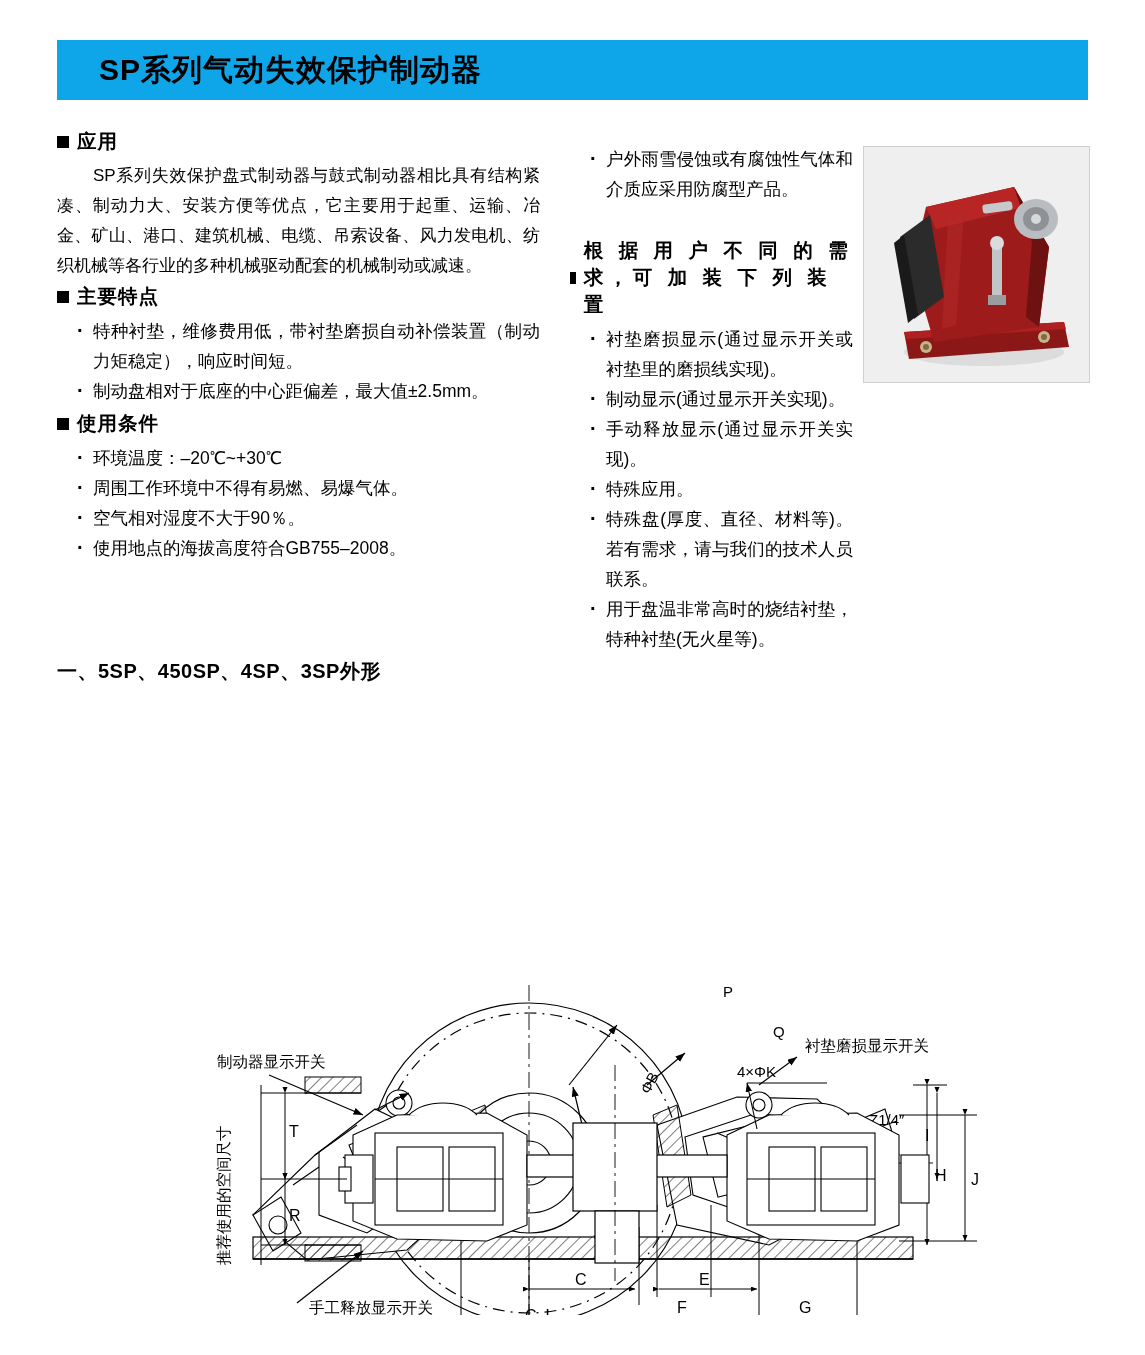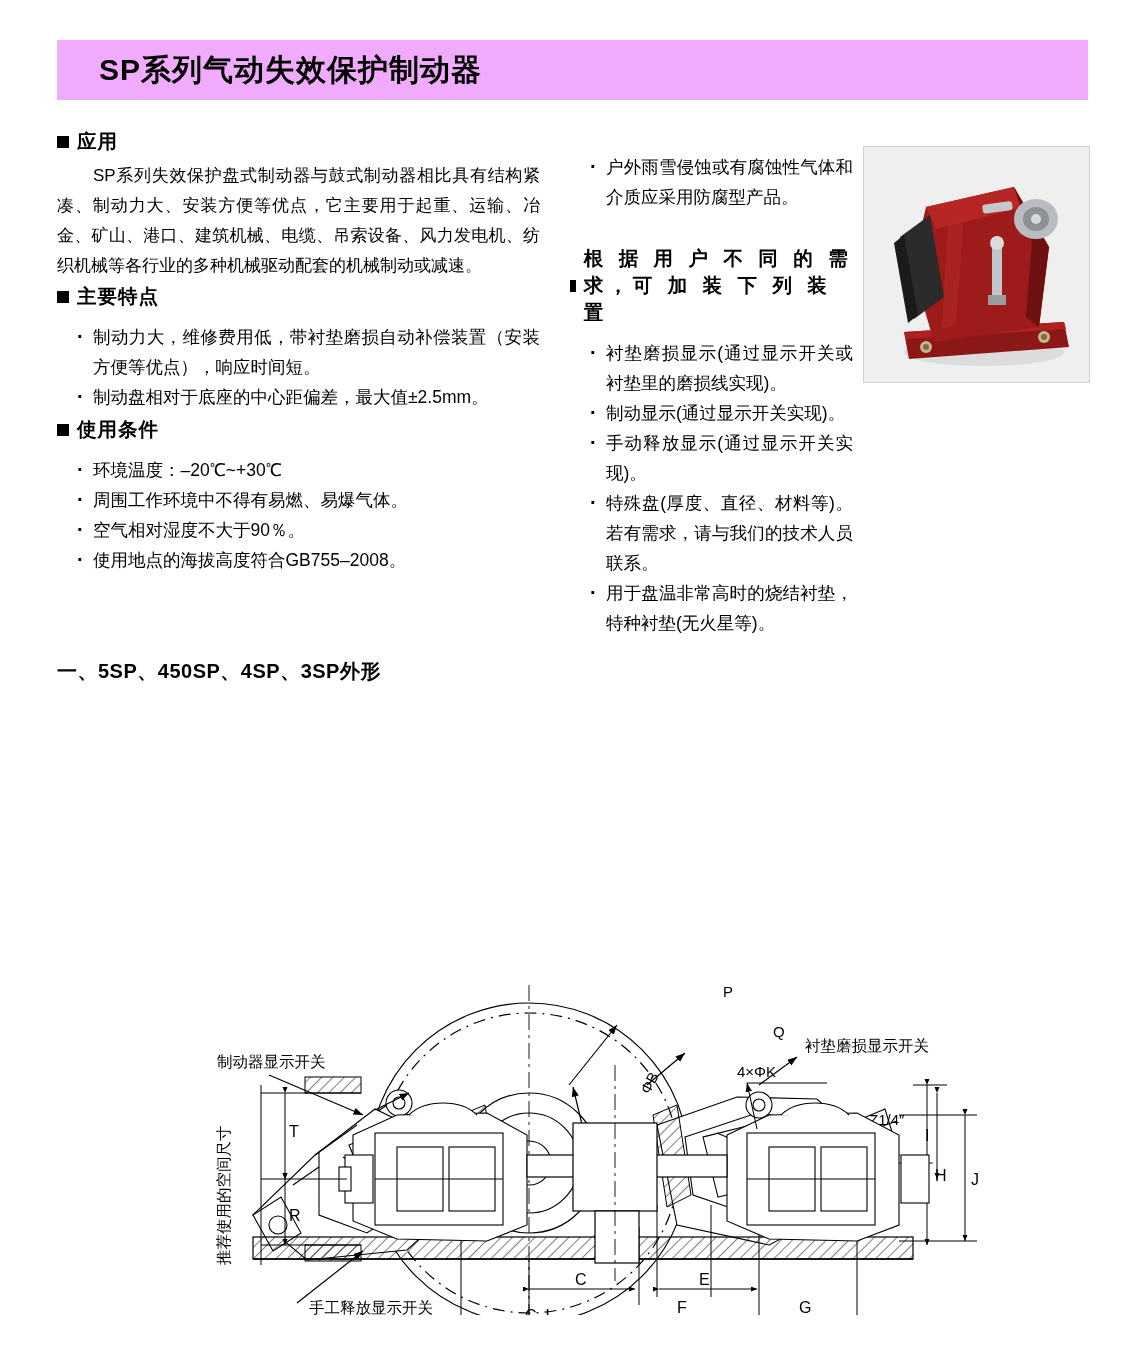--- a/index.html
+++ b/index.html
@@ -21,21 +21,21 @@
     height: 1355px;
   }
 
   
   .header {
     position: absolute;
     left: 57px;
     top: 40px;
     width: 1031px;
     height: 60px;
-    background: #f0abfc;
+    background: #0ea5e9;
     display: flex;
     align-items: center;
   }
   .header-title {
     font-size: 30px;
     font-weight: bold;
     letter-spacing: 1px;
     margin-left: 42px;
     white-space: nowrap;
   }
@@ -95,21 +95,21 @@
   p.para {
     font-size: 17px;
     line-height: 30px;
     margin: 0 0 2px 0;
     text-indent: 36px;
     text-align: justify;
   }
 
   ul.dots {
     list-style: none;
-    margin: 12px 0 4px 0;
+    margin: 4px 0 4px 0;
     padding: 0;
   }
   ul.dots li {
     font-size: 17.5px;
     line-height: 30px;
     position: relative;
     padding-left: 36px;
     text-align: justify;
     margin-bottom: 0;
   }
@@ -169,21 +169,21 @@
       <span class="sq"></span>
       <span>应用</span>
     </h2>
     <p class="para">SP系列失效保护盘式制动器与鼓式制动器相比具有结构紧凑、制动力大、安装方便等优点，它主要用于起重、运输、冶金、矿山、港口、建筑机械、电缆、吊索设备、风力发电机、纺织机械等各行业的多种机械驱动配套的机械制动或减速。</p>
 
     <h2 class="section">
       <span class="sq"></span>
       <span>主要特点</span>
     </h2>
     <ul class="dots">
-      <li>制动力大，维修费用低，带衬垫磨损自动补偿装置（安装方便等优点），响应时间短。</li>
+      <li>特种衬垫，维修费用低，带衬垫磨损自动补偿装置（制动力矩稳定），响应时间短。</li>
       <li>制动盘相对于底座的中心距偏差，最大值±2.5mm。</li>
     </ul>
 
     <h2 class="section">
       <span class="sq"></span>
       <span>使用条件</span>
     </h2>
     <ul class="dots">
       <li>环境温度：–20℃~+30℃</li>
       <li>周围工作环境中不得有易燃、易爆气体。</li>
@@ -198,20 +198,21 @@
     </ul>
 
     <h2 class="section spaced">
       <span class="sq"></span>
       <span>根 据 用 户 不 同 的 需 求，可 加 装 下 列 装 置</span>
     </h2>
     <ul class="dots">
       <li>衬垫磨损显示(通过显示开关或衬垫里的磨损线实现)。</li>
       <li>制动显示(通过显示开关实现)。</li>
       <li>手动释放显示(通过显示开关实现)。</li>
+      <li>特殊应用。</li>
       <li>特殊盘(厚度、直径、材料等)。若有需求，请与我们的技术人员联系。</li>
       <li>用于盘温非常高时的烧结衬垫，特种衬垫(无火星等)。</li>
     </ul>
   </div>
 
   <div class="photo">
     <svg width="225" height="235" viewBox="0 0 225 235">
       <rect x="0" y="0" width="225" height="235" fill="#efefef"></rect>
 
       <ellipse cx="120" cy="205" rx="80" ry="14" fill="#dcdcdc"></ellipse>

